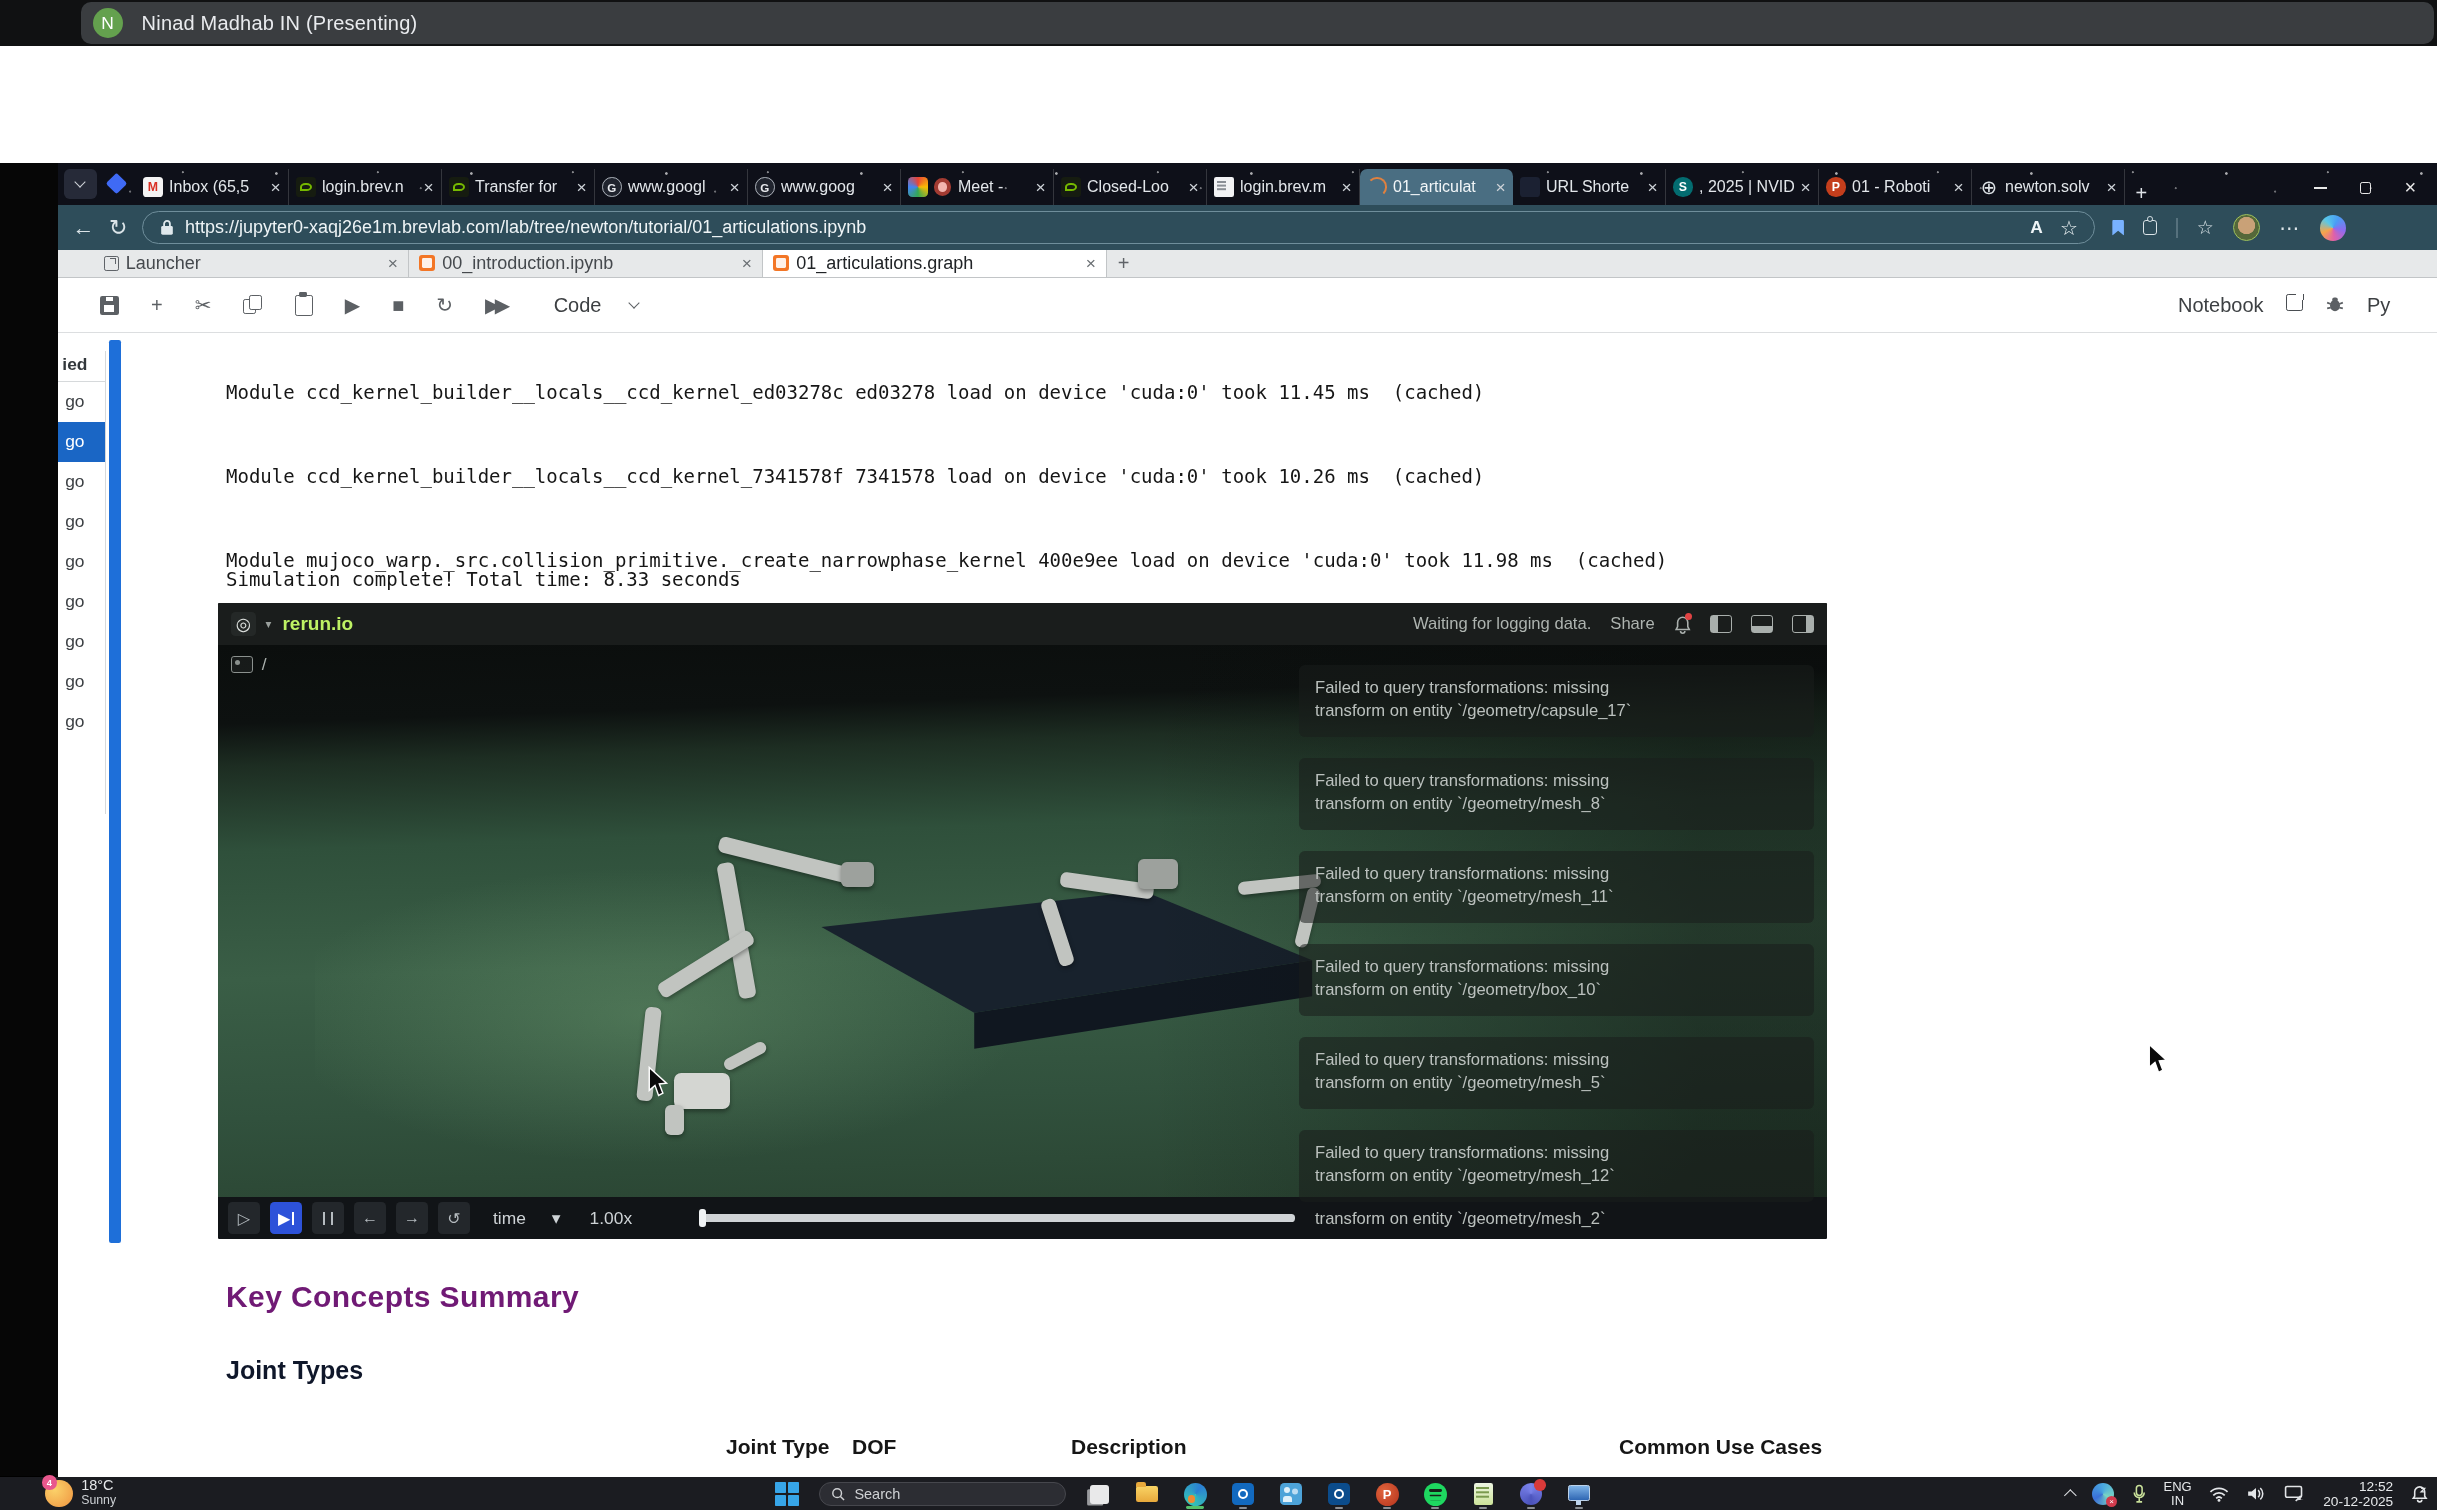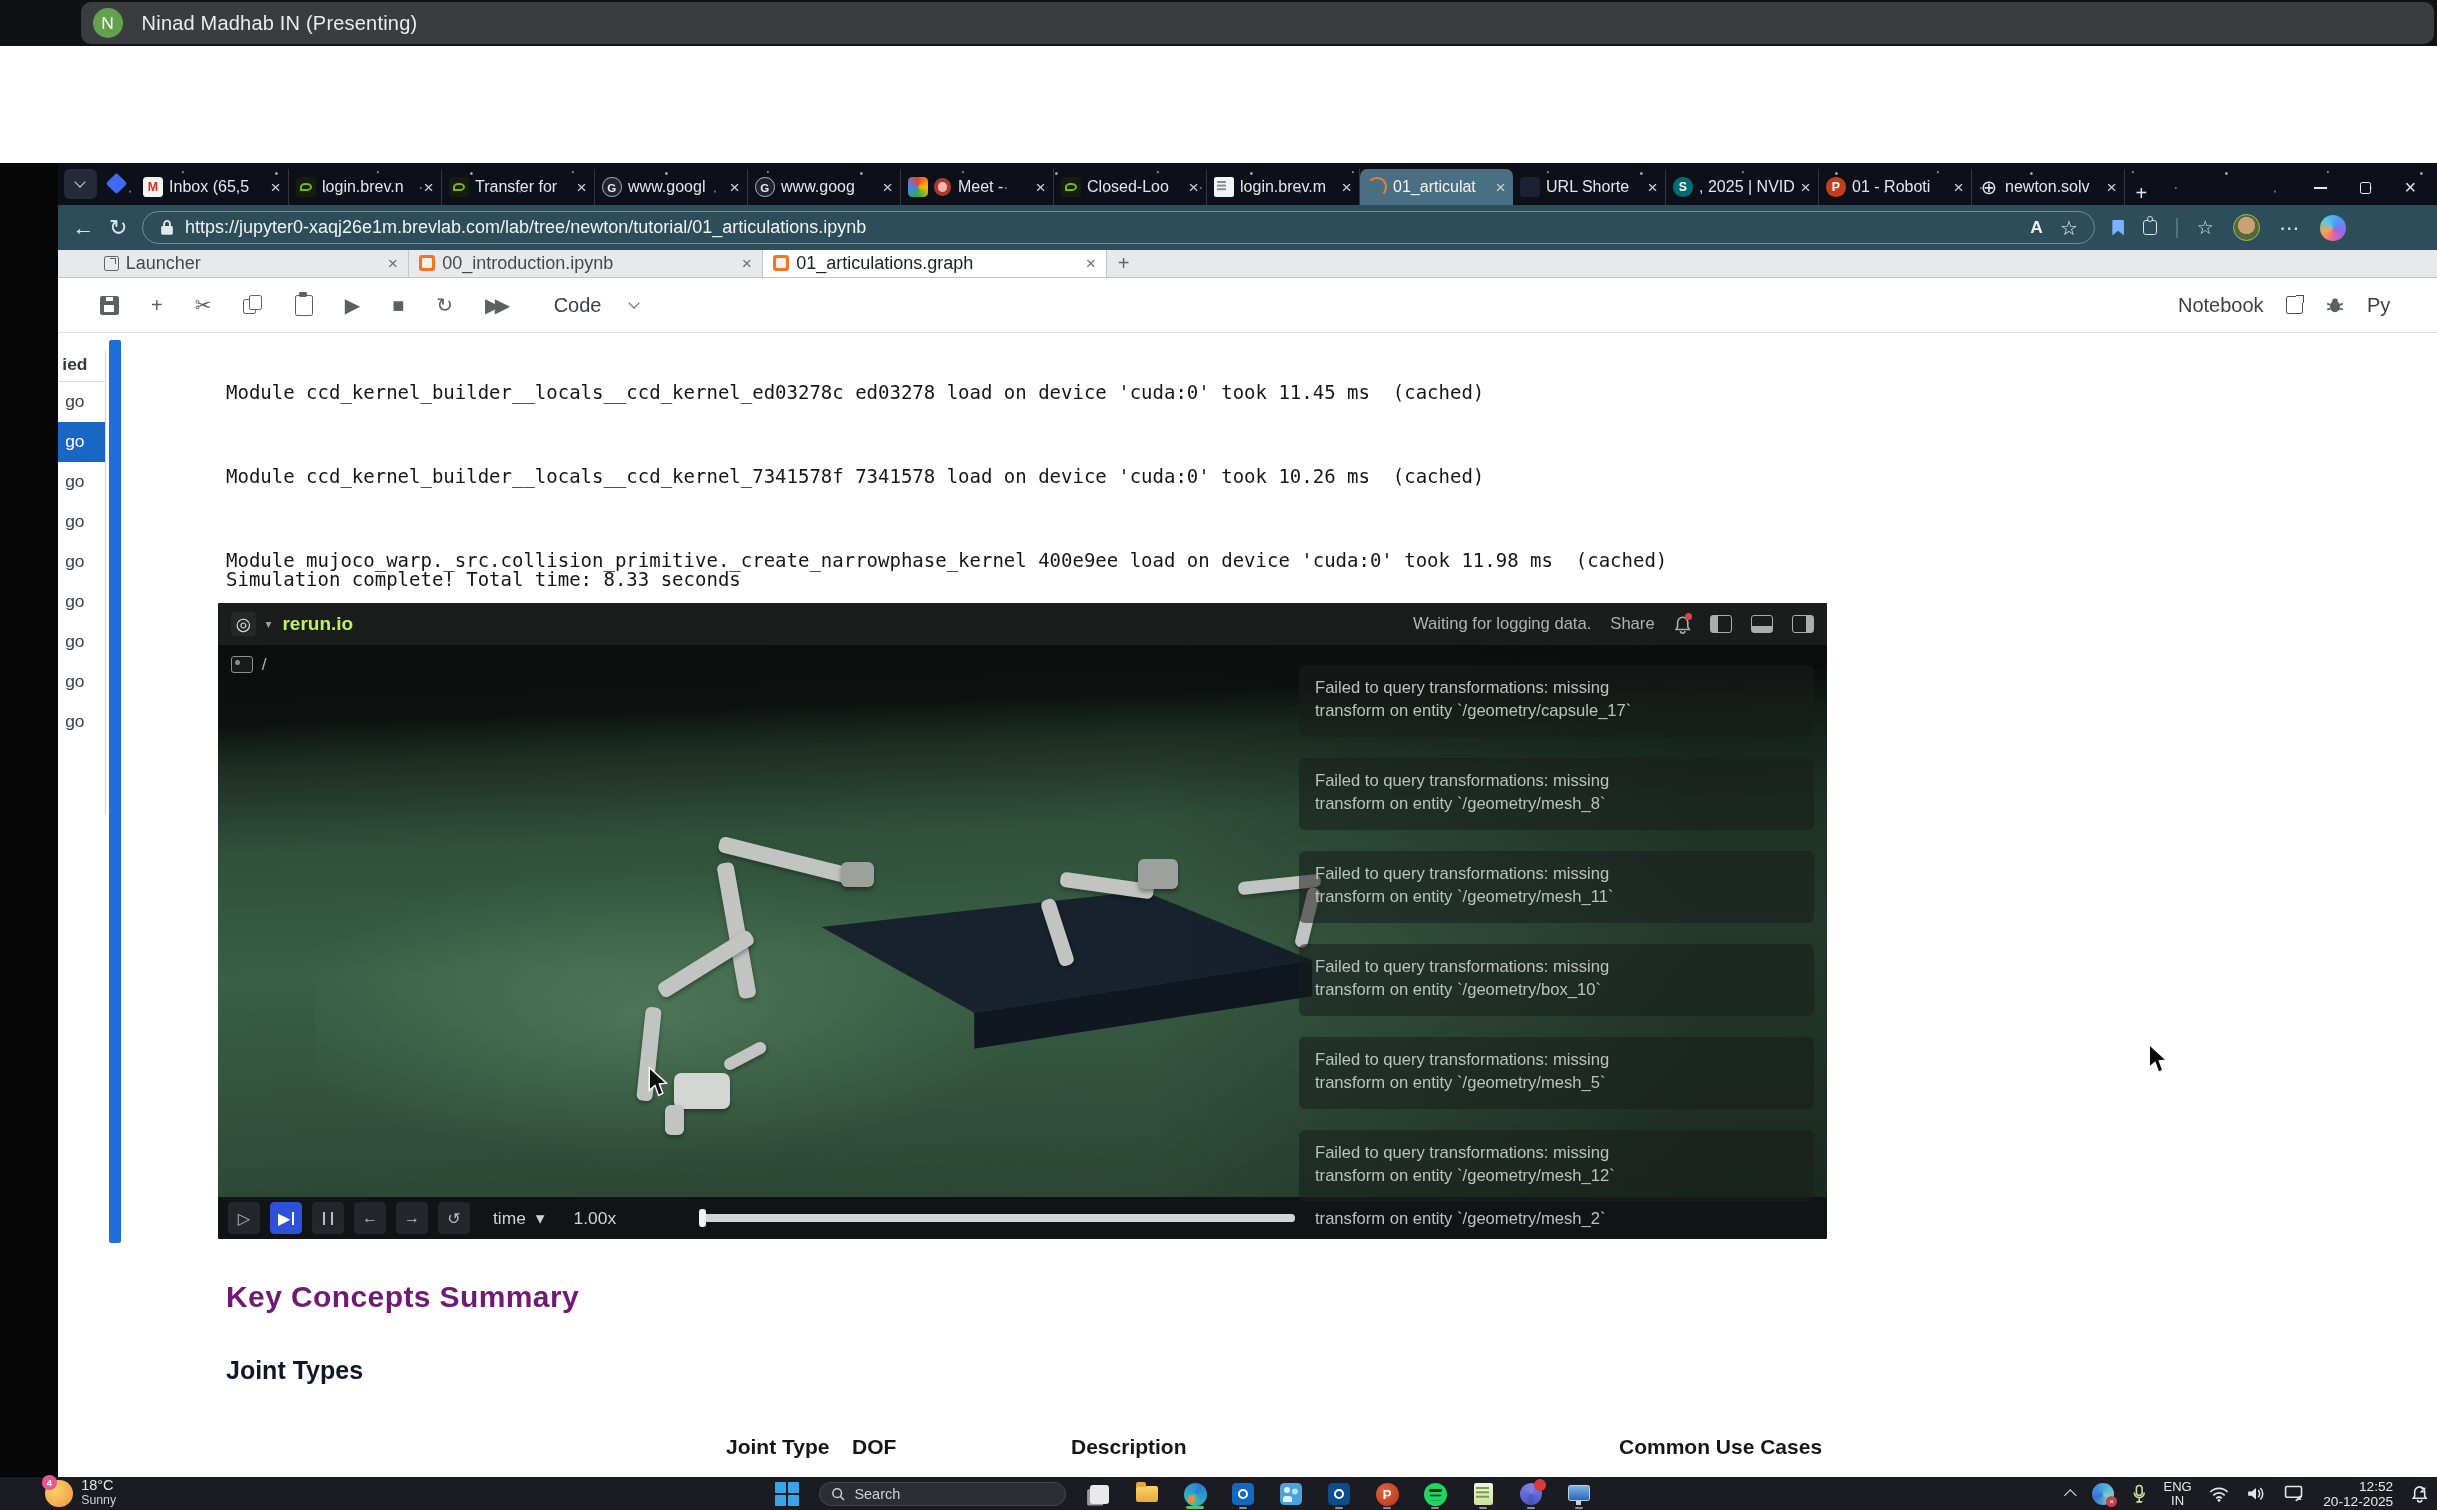--- a/index.html
+++ b/index.html
@@ -80,21 +80,21 @@
 .i-floppy i{position:absolute;left:4.3px;bottom:2.2px;width:10px;height:7.2px;background:#fff}
 .i-floppy b{position:absolute;left:5.8px;top:1.4px;width:7.2px;height:4.3px;background:#fff}
 .i-copy{width:20px;height:20px;position:relative}
 .i-copy i{position:absolute;border:1.8px solid #5c6064;border-radius:2.2px;width:12.3px;height:15px;left:0;top:4.3px;background:#fff}
 .i-copy b{position:absolute;border:1.8px solid #5c6064;border-radius:2.2px;width:12.3px;height:15px;left:5.8px;top:0;background:#fff}
 .i-paste{width:17.4px;height:21px;border:1.8px solid #5c6064;border-radius:2.2px;position:relative;margin-top:1.4px}
 .i-paste i{position:absolute;left:2.2px;top:-4.3px;width:8px;height:5px;background:#5c6064;border-radius:1.4px}
 .ffwd{letter-spacing:-5.8px;padding-right:5.8px}
 .code-dd{display:flex;align-items:center;gap:29px;color:#3d4043;margin-left:11.6px}
 .code-dd .chev{border-color:#5c6064}
-.jtool-right{margin-left:auto;display:flex;align-items:center;gap:22px;color:#3d4043;font-size:20px;overflow:hidden;flex:0 0 260px}
+.jtool-right{margin-left:auto;display:flex;gap:22px;color:#3d4043;font-size:20px;overflow:hidden;flex:0 0 260px}
 .i-ext{width:17.4px;height:17.4px;border:1.8px solid #4a4e52;border-radius:2.2px;position:relative}
 .i-ext i{position:absolute;right:-2.2px;top:-2.2px;width:8px;height:8px;border-top:1.8px solid #4a4e52;border-right:1.8px solid #4a4e52;background:#fff}
 
 .sliver{position:absolute;left:0;top:101px;width:48px;height:463px;background:#fff;font-size:17.4px;color:#33383c;border-right:0.7px solid #d6d9db}
 .sliver .hd{font-weight:700;padding:2.9px 0 5.8px 4.3px;border-bottom:0.7px solid #d6d9db}
 .sliver .row{height:40px;display:flex;align-items:center;padding-left:7.2px;color:#3c4putrA044}
 .sliver .row{color:#3c4044}
 .sliver .row.sel{background:#1a66c5;color:#fff}
 .cellbar{position:absolute;left:51px;top:90px;width:11.6px;height:903px;background:#1e6fd9;border-radius:2.2px}
 
@@ -131,21 +131,21 @@
 .vp-btn .pic i{position:absolute;left:2.9px;top:2.9px;width:5px;height:5px;border-radius:50%;background:#8b918e}
 .toasts{position:absolute;left:1081px;top:62px;width:515px;display:flex;flex-direction:column;gap:21px}
 .toast{height:72px;background:rgba(26,29,28,.55);border-radius:5.8px;padding:11px 16px;font-size:16.6px;line-height:23px;color:#bbc1be}
 .toast.partial{position:absolute;left:1081px;top:593px;width:515px;height:43px;background:transparent}
 .rr-controls{position:absolute;left:0;top:594px;width:100%;height:42px;background:#111417;display:flex;align-items:center;gap:10px;padding:0 10px;color:#b6bcc0}
 .rbtn{width:32px;height:32px;border-radius:4.3px;background:#23272b;display:flex;align-items:center;justify-content:center;font-size:16px;color:#b6bcc0;flex:0 0 auto}
 .rbtn.blue{background:#2d52d9;color:#fff}
 .rbtn .bar2{width:10px;height:13px;border-left:2.9px solid #b6bcc0;border-right:2.9px solid #b6bcc0}
 .step{display:flex;align-items:center}
 .step i{width:2.5px;height:13px;background:#fff;margin-left:1.4px}
-.rr-time{display:flex;align-items:center;gap:10px;margin-left:13px;font-size:17.4px;color:#ced3d6}
+.rr-time{display:flex;align-items:center;gap:26px;margin-left:13px;font-size:17.4px;color:#ced3d6}
 .rr-speed{margin-left:19px;font-size:17.4px;color:#ced3d6}
 .rr-slider{position:absolute;left:485px;top:17.4px;width:592px;height:7.2px;background:#d0d4d6;border-radius:3.6px}
 .rr-knob{position:absolute;left:481px;top:12.3px;width:6.5px;height:17.4px;border-radius:2.9px;background:#f0f3f4}
 
 .h1{position:absolute;left:168px;top:1030px;font-size:30px;font-weight:600;color:#701a75;letter-spacing:0.4px}
 .h2{position:absolute;left:168px;top:1106px;font-size:25px;font-weight:700;color:#0f172a}
 .th{position:absolute;top:1185px;font-size:21px;font-weight:700;color:#161616}
 
 .cursor{position:absolute;width:24.6px;height:33px;z-index:60}
 

